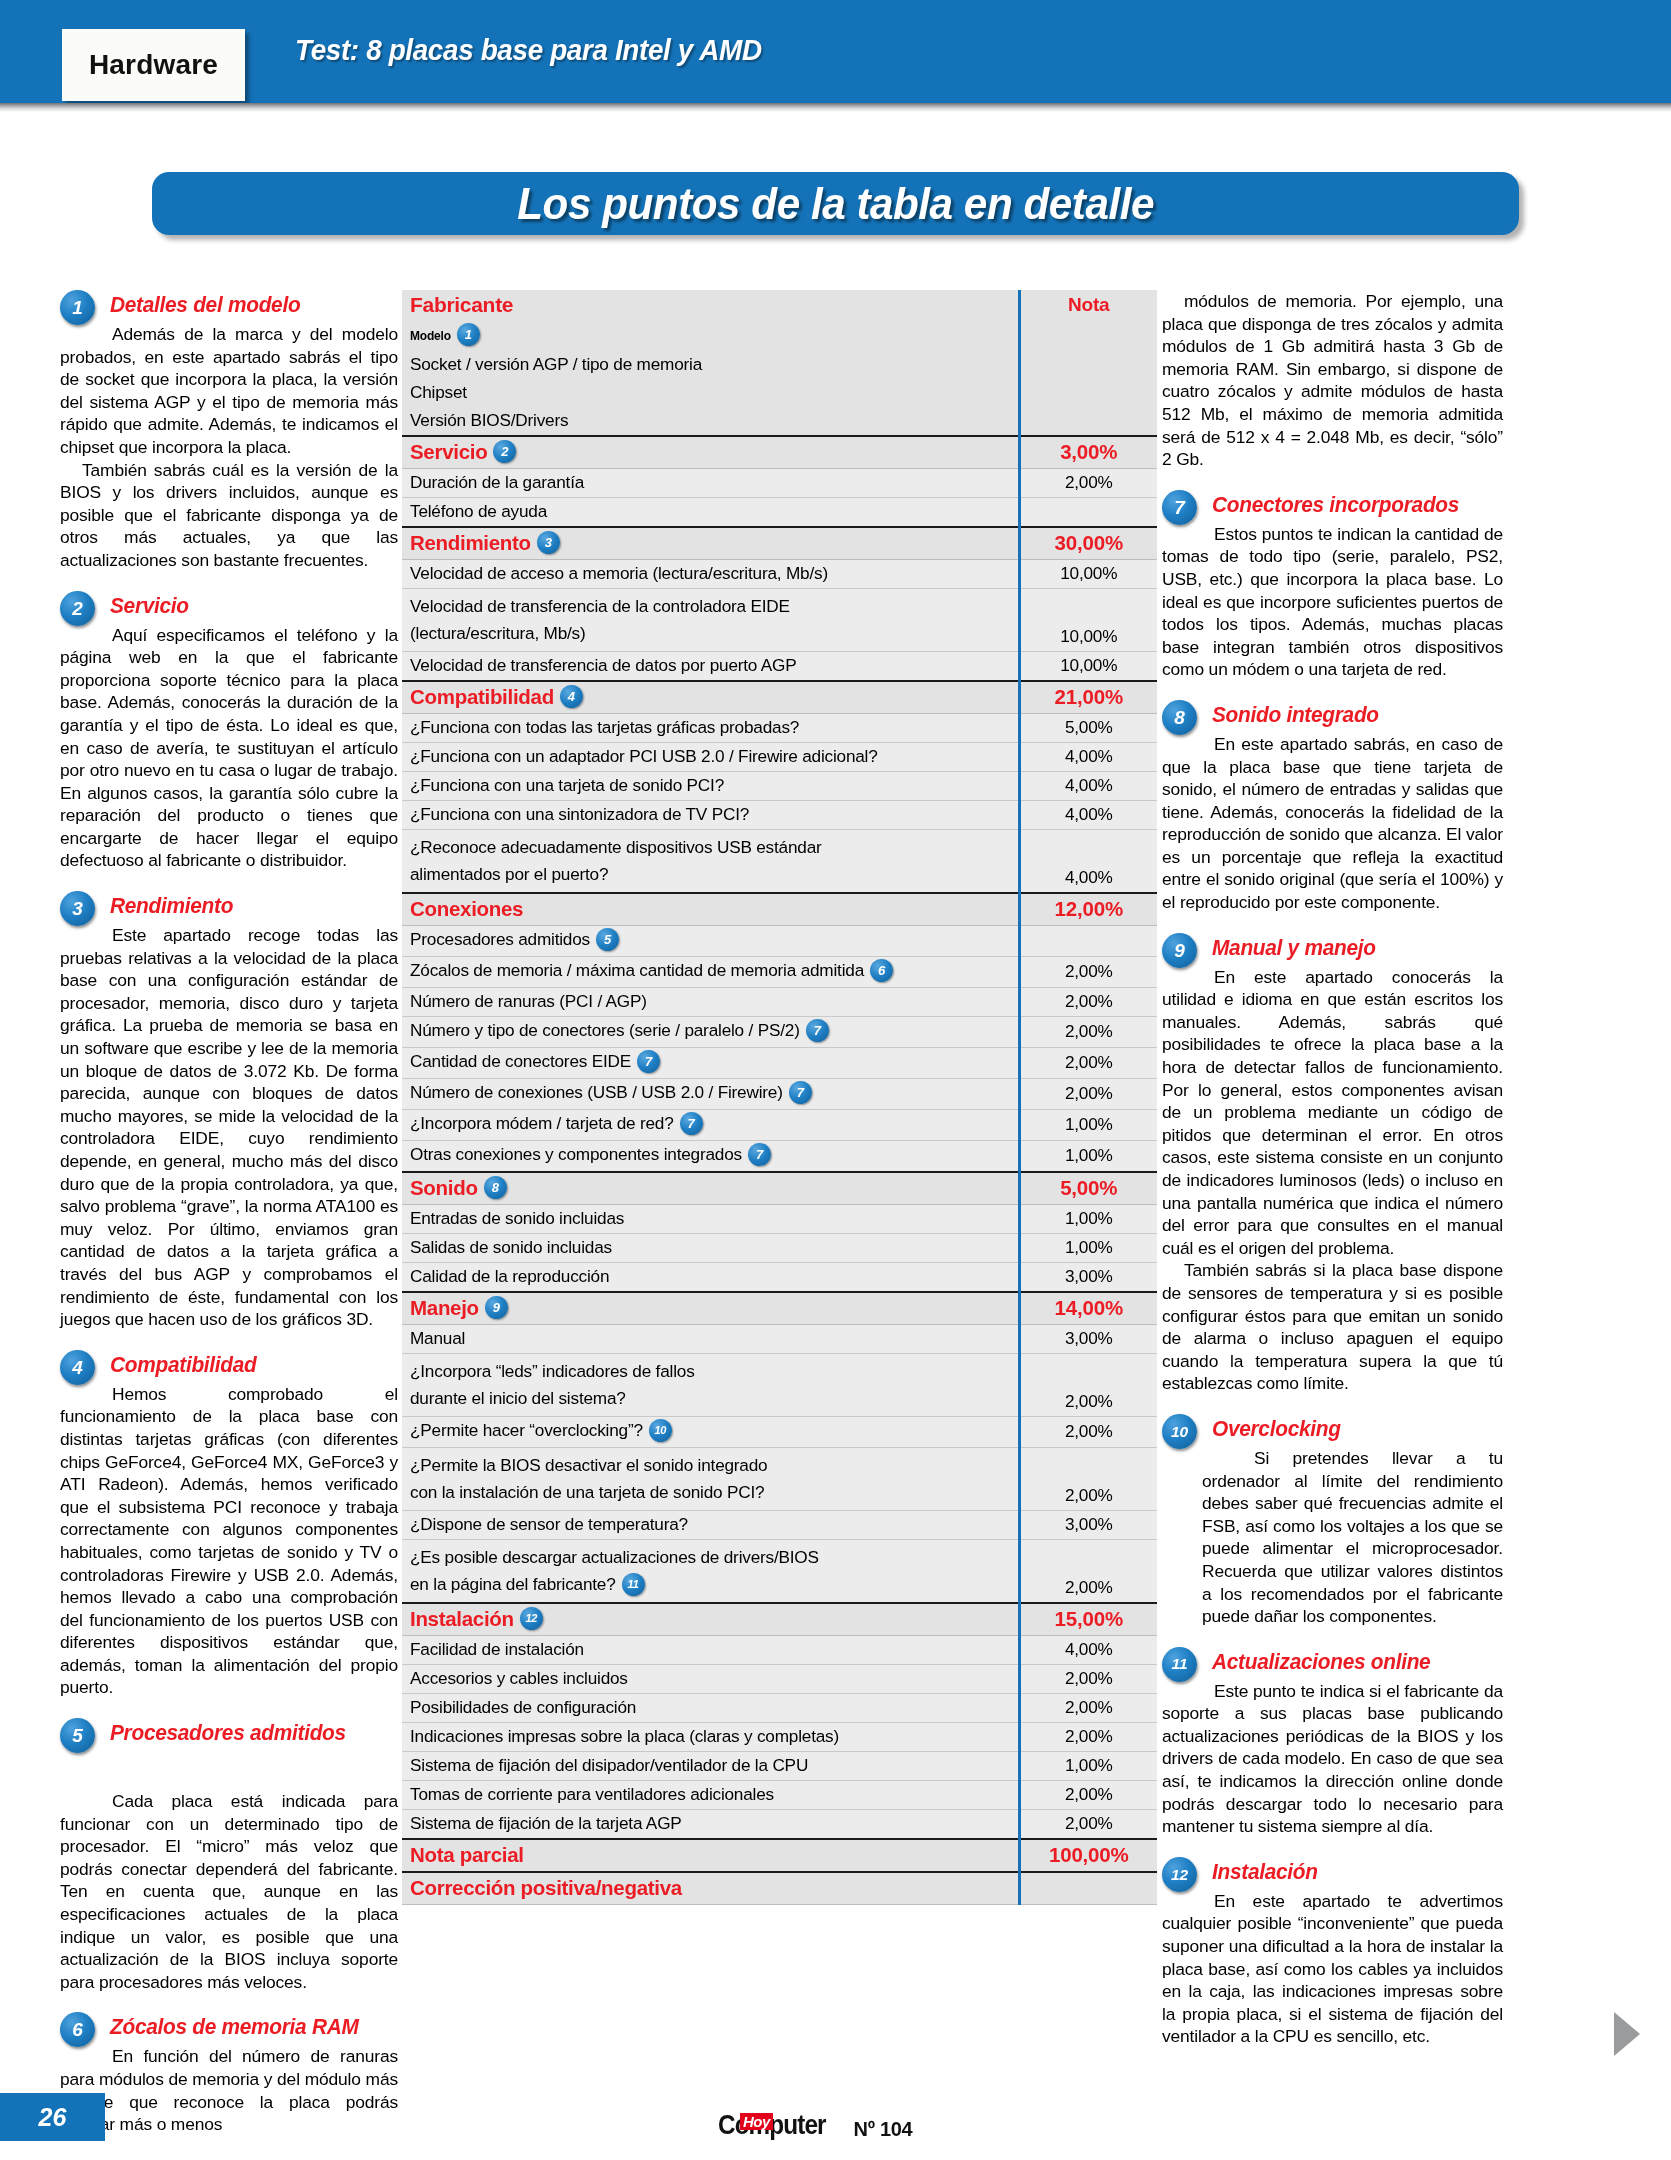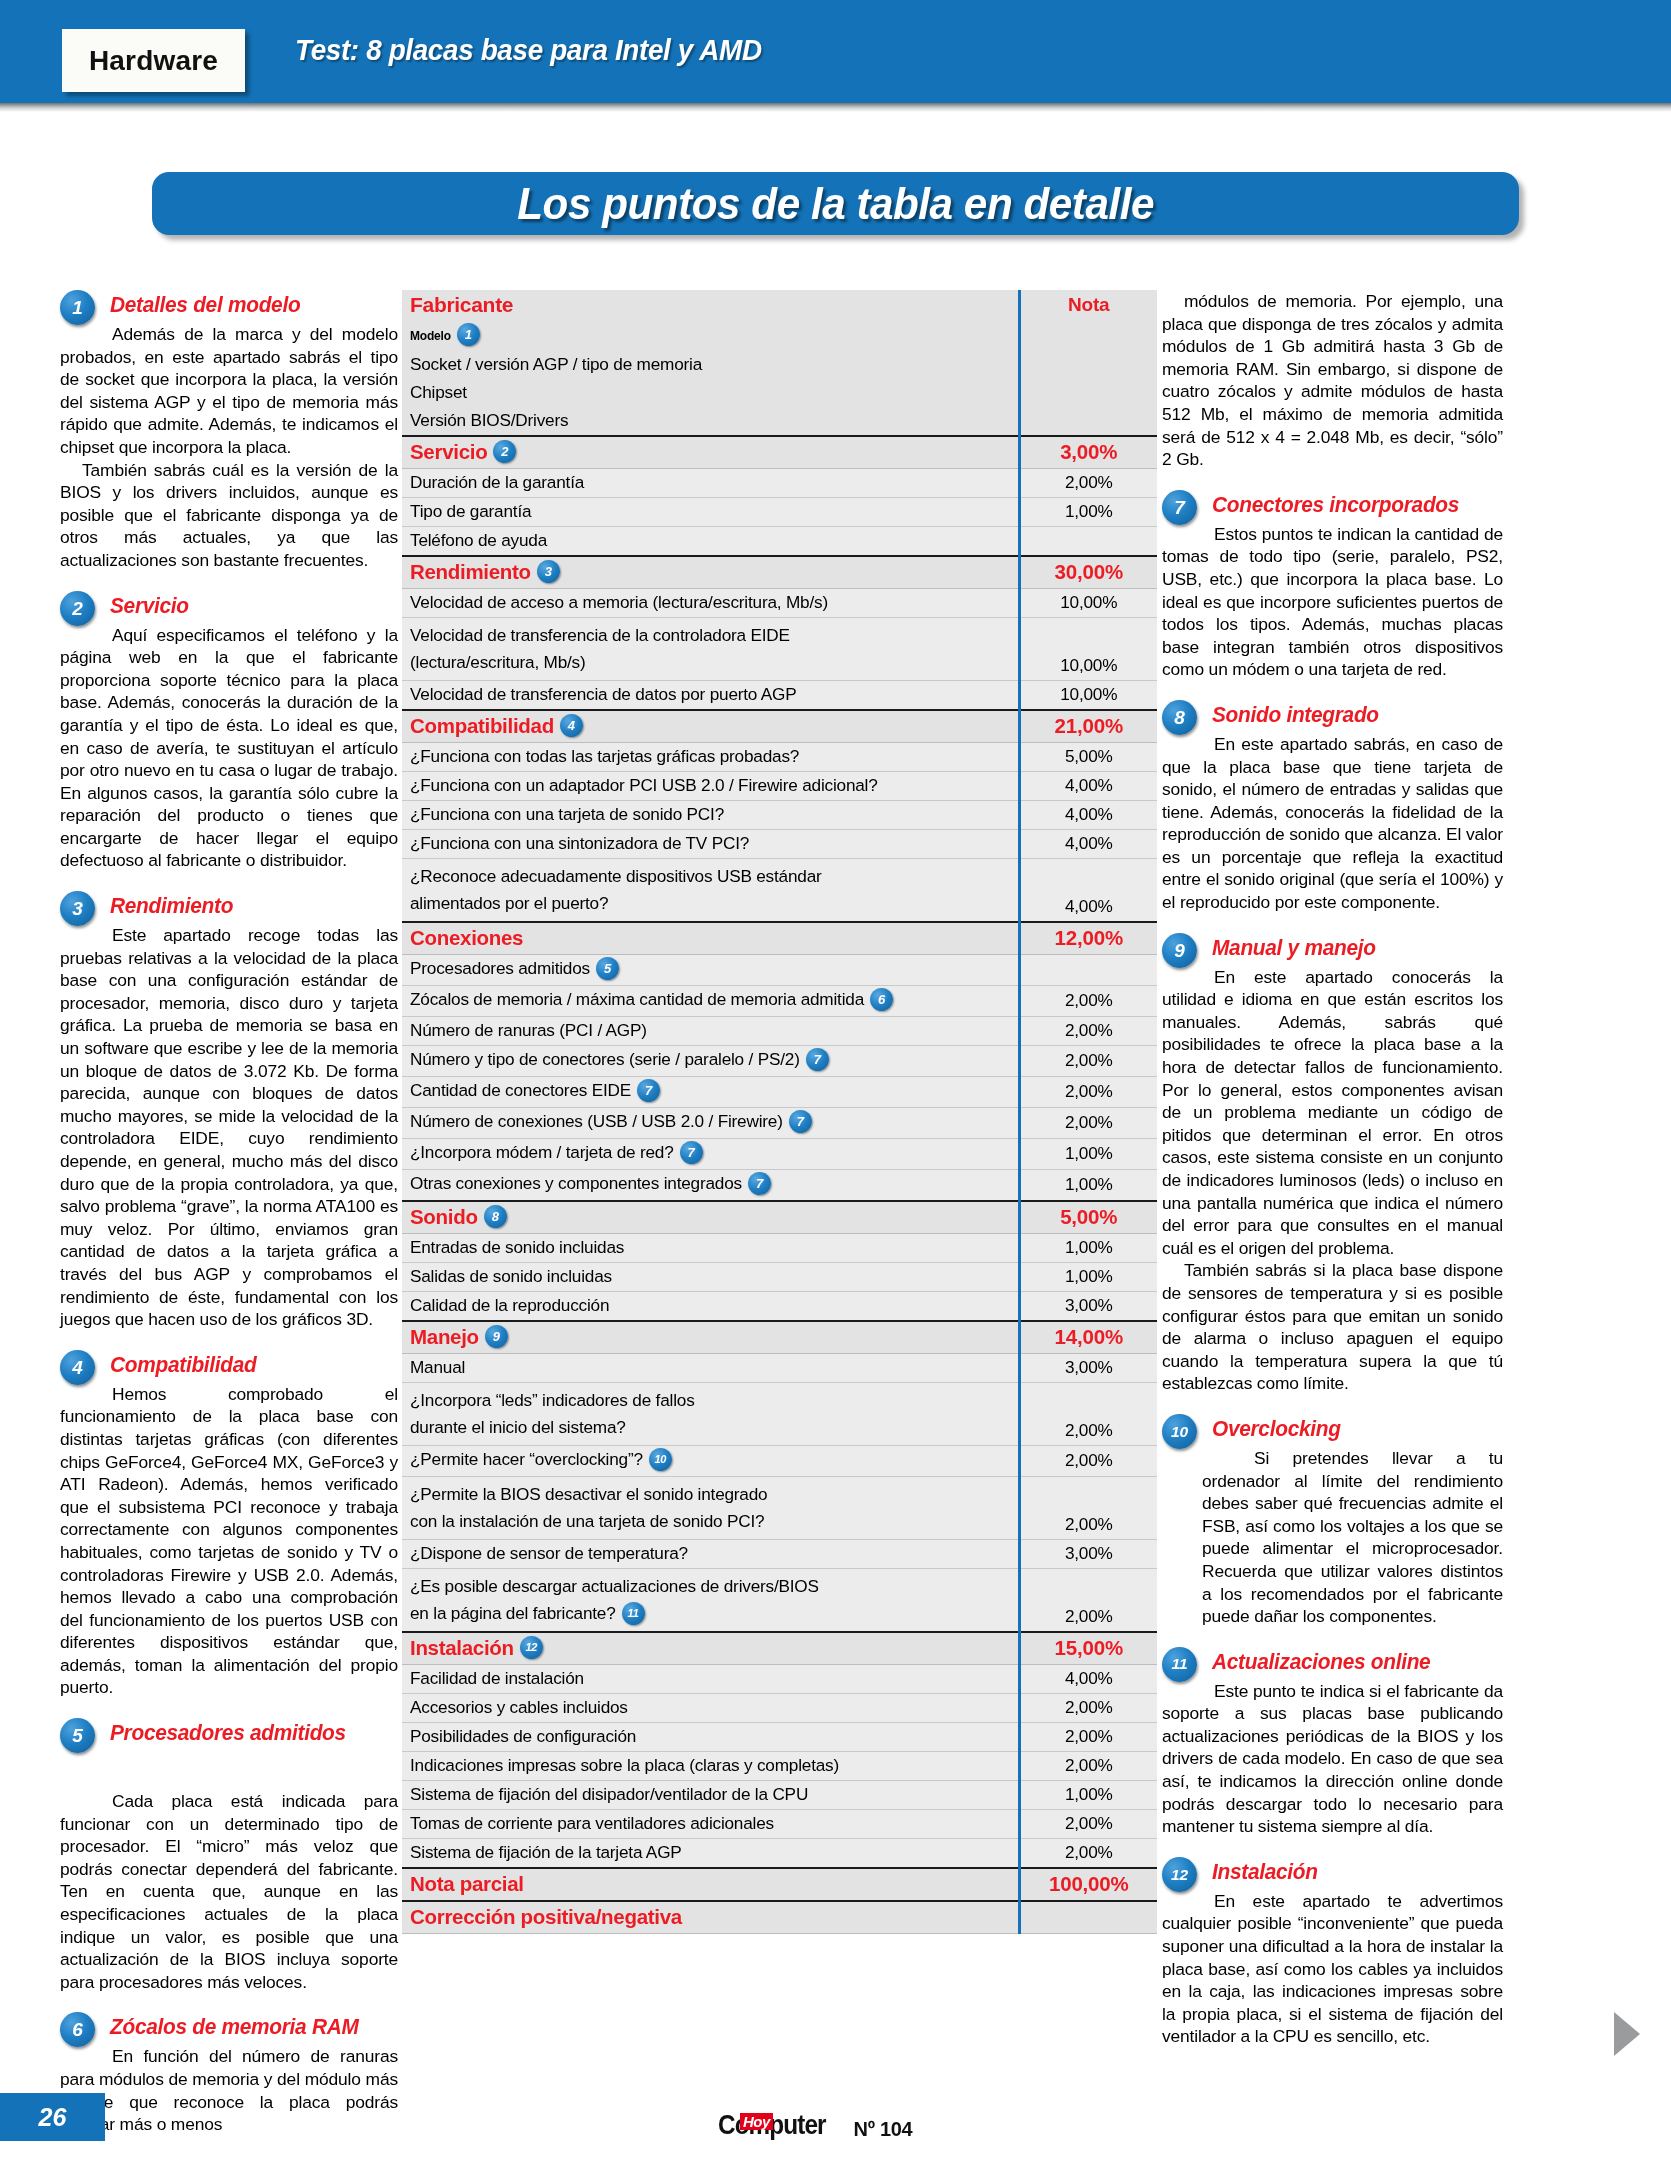--- a/index.html
+++ b/index.html
@@ -16,21 +16,21 @@
   
   .topbar{
     position:absolute; left:0; top:0; width:1671px; height:103px;
     background:#1473b8;
   }
   .topbar .shadowline{
     position:absolute; left:0; top:103px; width:1671px; height:9px;
     background: linear-gradient(to bottom,#6f7377,#cfd2d4 55%, #ffffff);
   }
   .hw-badge{
-    position:absolute; left:62px; top:29px; width:183px; height:63px;
+    position:absolute; left:62px; top:29px; width:183px; height:72px;
     background:#fbfbf7; display:flex; align-items:center; justify-content:center;
     box-shadow: 4px 4px 4px rgba(0,0,0,.35);
   }
   .hw-badge span{
     font-weight:bold; font-size:28px; letter-spacing:.2px; color:#111;
     font-family:"Liberation Sans", sans-serif;
   }
   .topbar-title{
     position:absolute; left:295px; top:33px;
     color:#fff; font-weight:bold; font-style:italic; font-size:30px;
@@ -261,24 +261,20 @@
         </tr>
         <tr class="grp">
           <td class="lbl"><span class="g">Servicio</span><span class="ibadge">2</span></td>
           <td class="val">3,00%</td>
         </tr>
         <tr>
           <td class="lbl"><span>Duración de la garantía</span></td>
           <td class="val">2,00%</td>
         </tr>
         <tr>
-          <td class="lbl"><span>Tipo de garantía</span></td>
-          <td class="val">1,00%</td>
-        </tr>
-        <tr>
           <td class="lbl"><span>Teléfono de ayuda</span></td>
           <td class="val"></td>
         </tr>
         <tr class="grp">
           <td class="lbl"><span class="g">Rendimiento</span><span class="ibadge">3</span></td>
           <td class="val">30,00%</td>
         </tr>
         <tr>
           <td class="lbl"><span>Velocidad de acceso a memoria (lectura/escritura, Mb/s)</span></td>
           <td class="val">10,00%</td>

